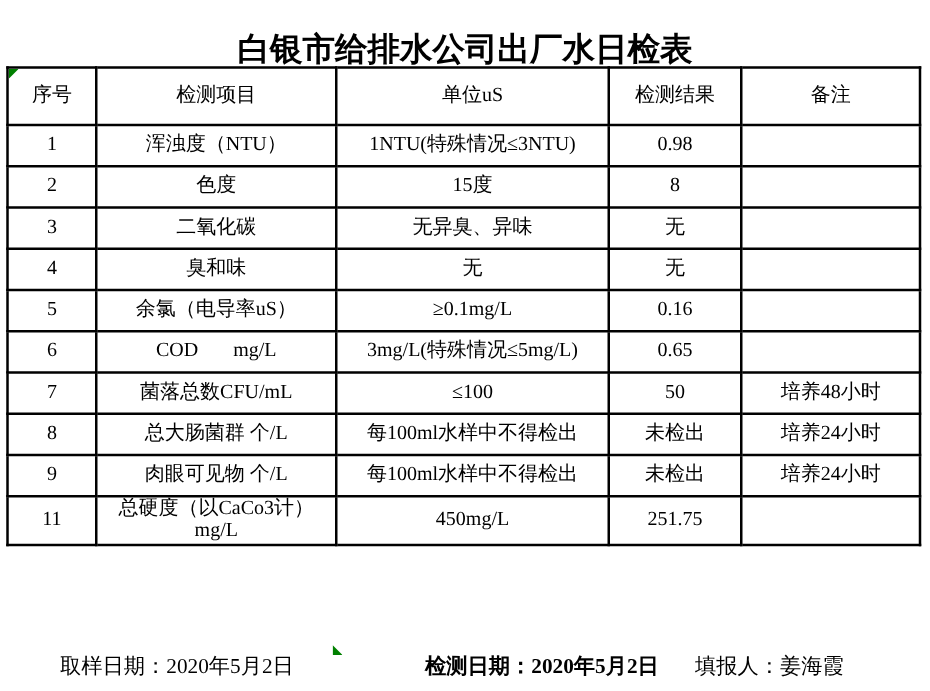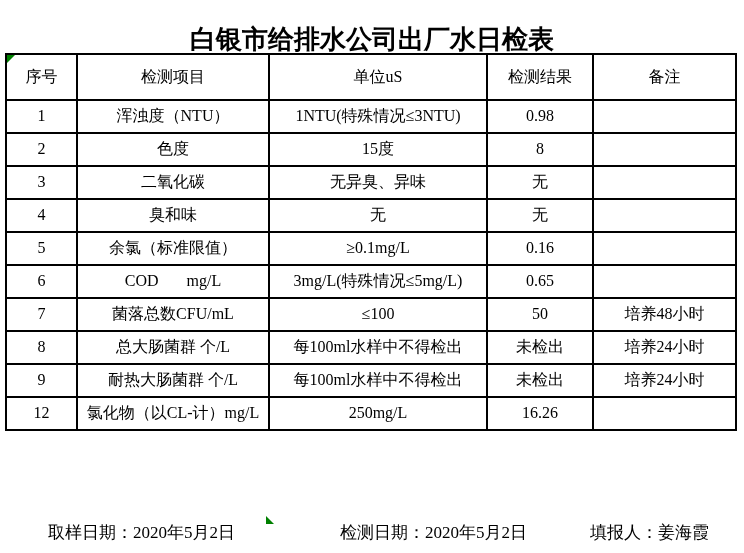--- a/index.html
+++ b/index.html
@@ -72,22 +72,22 @@
     height: 24px;
     font-size: 17px;
     line-height: 22px;
   }
   .footer .f-item {
     position: absolute;
     top: 0;
     white-space: nowrap;
   }
   .f-sampling { left: 48px; }
-  .f-testdate { left: 340px; }
-  .f-reporter { left: 590px; }
+  .f-testdate { left: 340px; font-weight: bold; }
+  .f-reporter { left: 556px; }
 </style>
 </head>
 <body>
 
 <h1 class="page-title">白银市给排水公司出厂水日检表</h1>
 
 <table class="inspection">
   <colgroup id="colgroup">
       <col style="width: 71px;">
       <col style="width: 192px;">
@@ -128,21 +128,21 @@
       </tr>
       <tr>
         <td>4</td>
         <td>臭和味</td>
         <td>无</td>
         <td>无</td>
         <td></td>
       </tr>
       <tr>
         <td>5</td>
-        <td>余氯（标准限值）</td>
+        <td>余氯（电导率uS）</td>
         <td>≥0.1mg/L</td>
         <td>0.16</td>
         <td></td>
       </tr>
       <tr>
         <td>6</td>
         <td>COD       mg/L</td>
         <td>3mg/L(特殊情况≤5mg/L)</td>
         <td>0.65</td>
         <td></td>
@@ -156,30 +156,30 @@
       </tr>
       <tr>
         <td>8</td>
         <td>总大肠菌群 个/L</td>
         <td>每100ml水样中不得检出</td>
         <td>未检出</td>
         <td>培养24小时</td>
       </tr>
       <tr>
         <td>9</td>
-        <td>耐热大肠菌群 个/L</td>
+        <td>肉眼可见物 个/L</td>
         <td>每100ml水样中不得检出</td>
         <td>未检出</td>
         <td>培养24小时</td>
       </tr>
       <tr>
-        <td>12</td>
-        <td>氯化物（以CL-计）mg/L</td>
-        <td>250mg/L</td>
-        <td>16.26</td>
+        <td>11</td>
+        <td>总硬度（以CaCo3计）mg/L</td>
+        <td>450mg/L</td>
+        <td>251.75</td>
         <td></td>
       </tr>
     </tbody>
 </table>
 
 <div class="tri tri-top-left" style="background: rgb(0, 128, 0);"></div>
 <div class="tri tri-bottom" style="background: rgb(0, 128, 0);"></div>
 
 <div class="footer">
   <span class="f-item f-sampling"><span>取样日期：</span><span>2020年5月2日</span></span>

